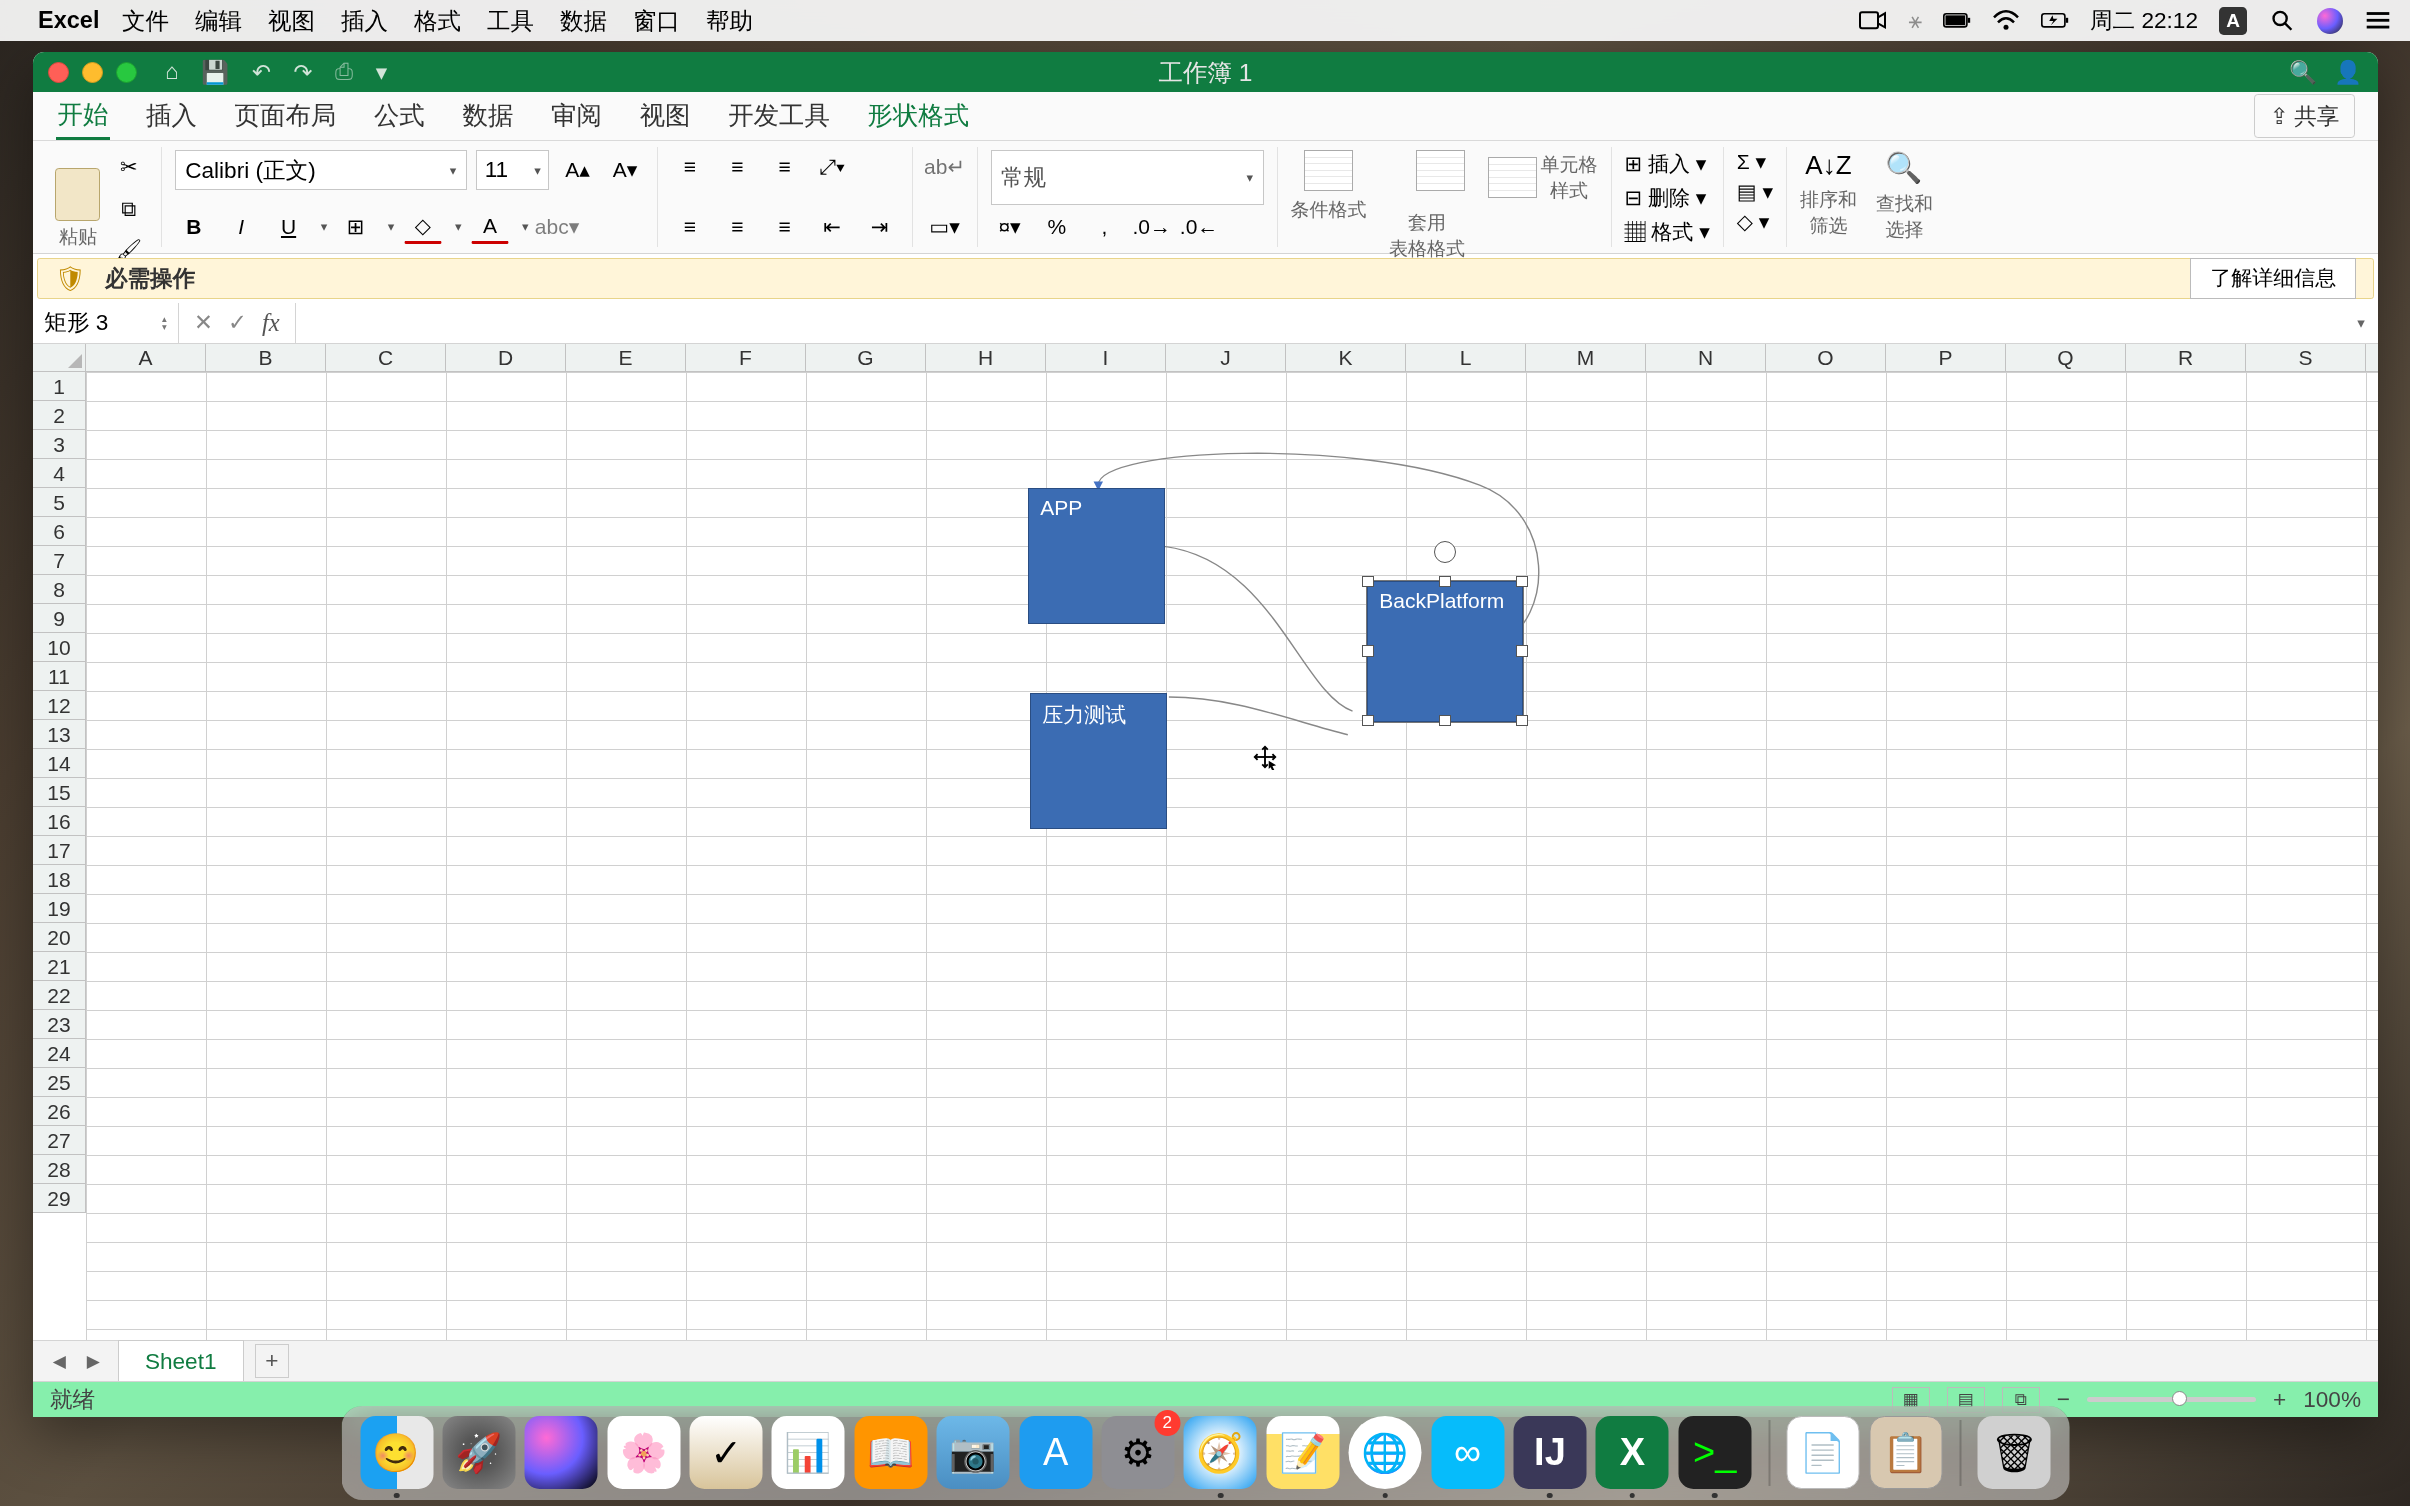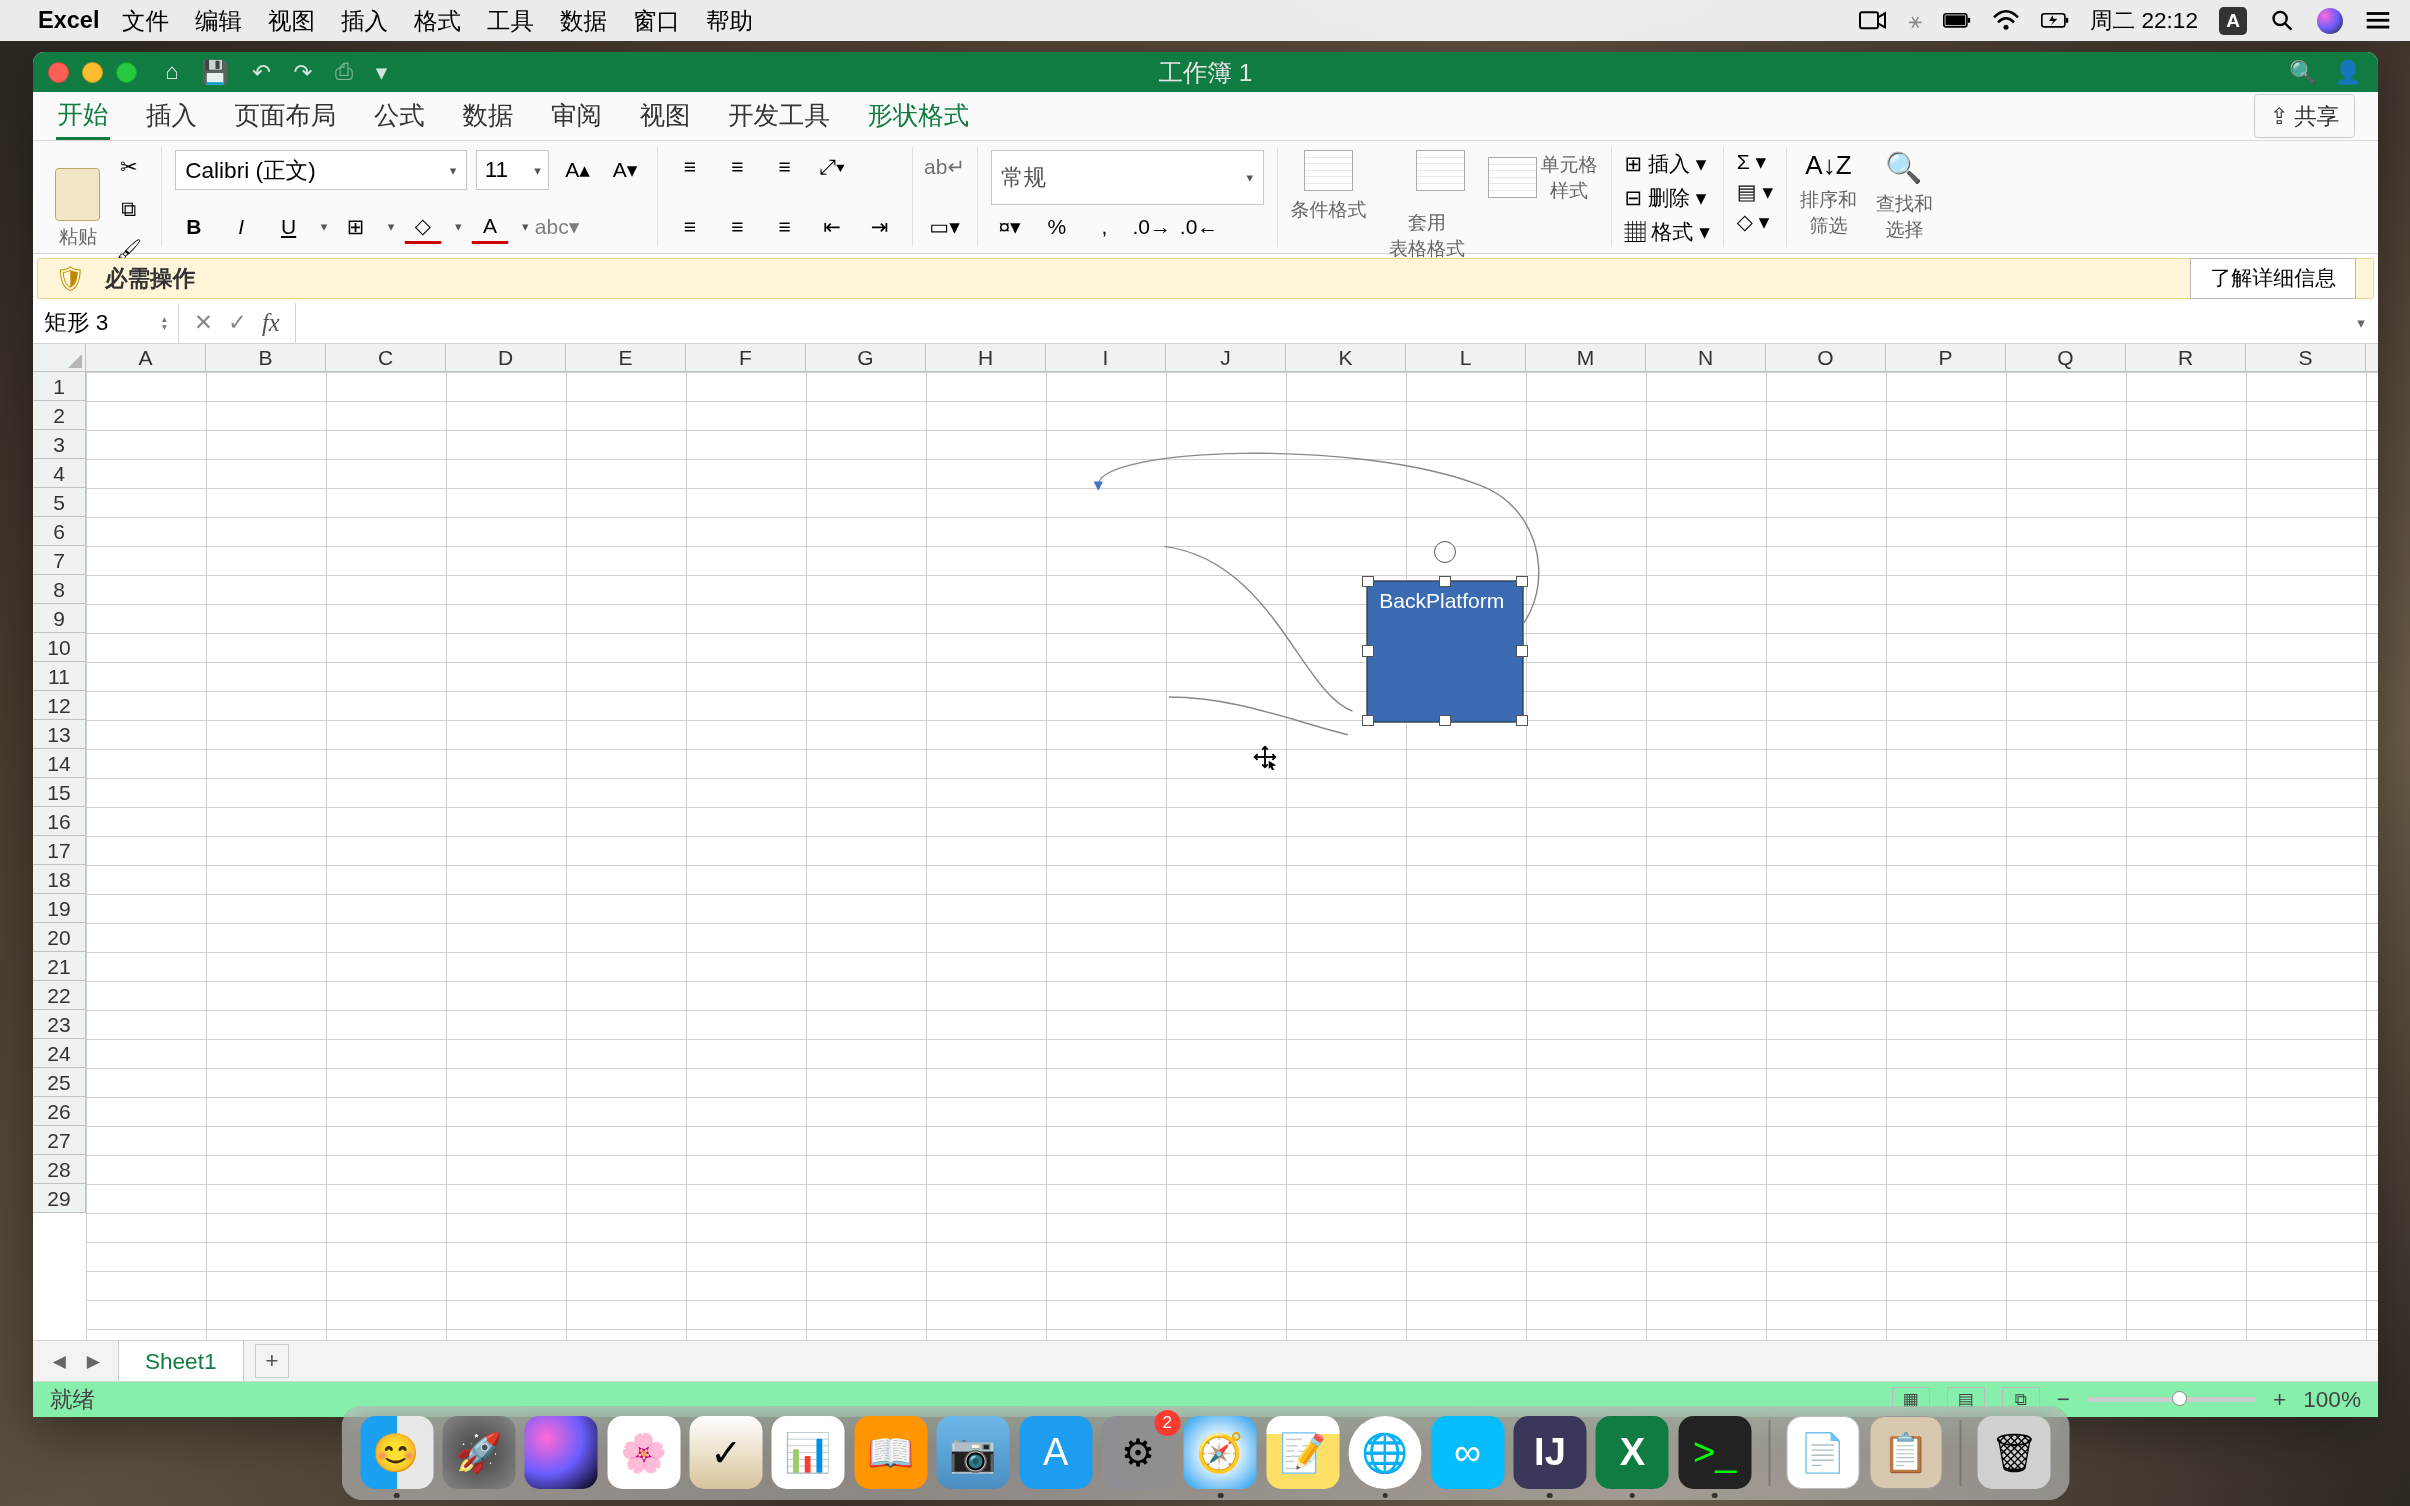--- a/index.html
+++ b/index.html
@@ -493,21 +493,27 @@
       </div>
     <div class="grid-cells">
 
       <svg class="connector-svg" viewBox="0 0 2434 1028" width="2292" height="968">
         <path d="M 1075 120 C 1075 80, 1350 70, 1480 120 C 1560 150, 1560 260, 1500 290" fill="none" stroke="#888" stroke-width="1.5"></path>
         <path d="M 1145 185 C 1260 200, 1290 340, 1345 360" fill="none" stroke="#888" stroke-width="1.5"></path>
         <path d="M 1150 345 C 1220 345, 1280 370, 1340 385" fill="none" stroke="#888" stroke-width="1.5"></path>
         <polygon points="1070,116 1080,116 1075,126" fill="#4472c4"></polygon>
       </svg>
 
-
+      <div class="shape-rect" style="left:942px; top:116px; width:137px; height:136px;">
+        <span>APP</span>
+      </div>
+
+      <div class="shape-rect" style="left:944px; top:321px; width:137px; height:136px;">
+        <span>压力测试</span>
+      </div>
 
       <div class="shape-rect shape-selected" style="left:1281px; top:209px; width:156px; height:141px;">
         <span>BackPlatform</span>
         <div class="rotate-handle">↻</div>
         <div class="sel-handle nw"></div>
         <div class="sel-handle n"></div>
         <div class="sel-handle ne"></div>
         <div class="sel-handle w"></div>
         <div class="sel-handle e"></div>
         <div class="sel-handle sw"></div>

